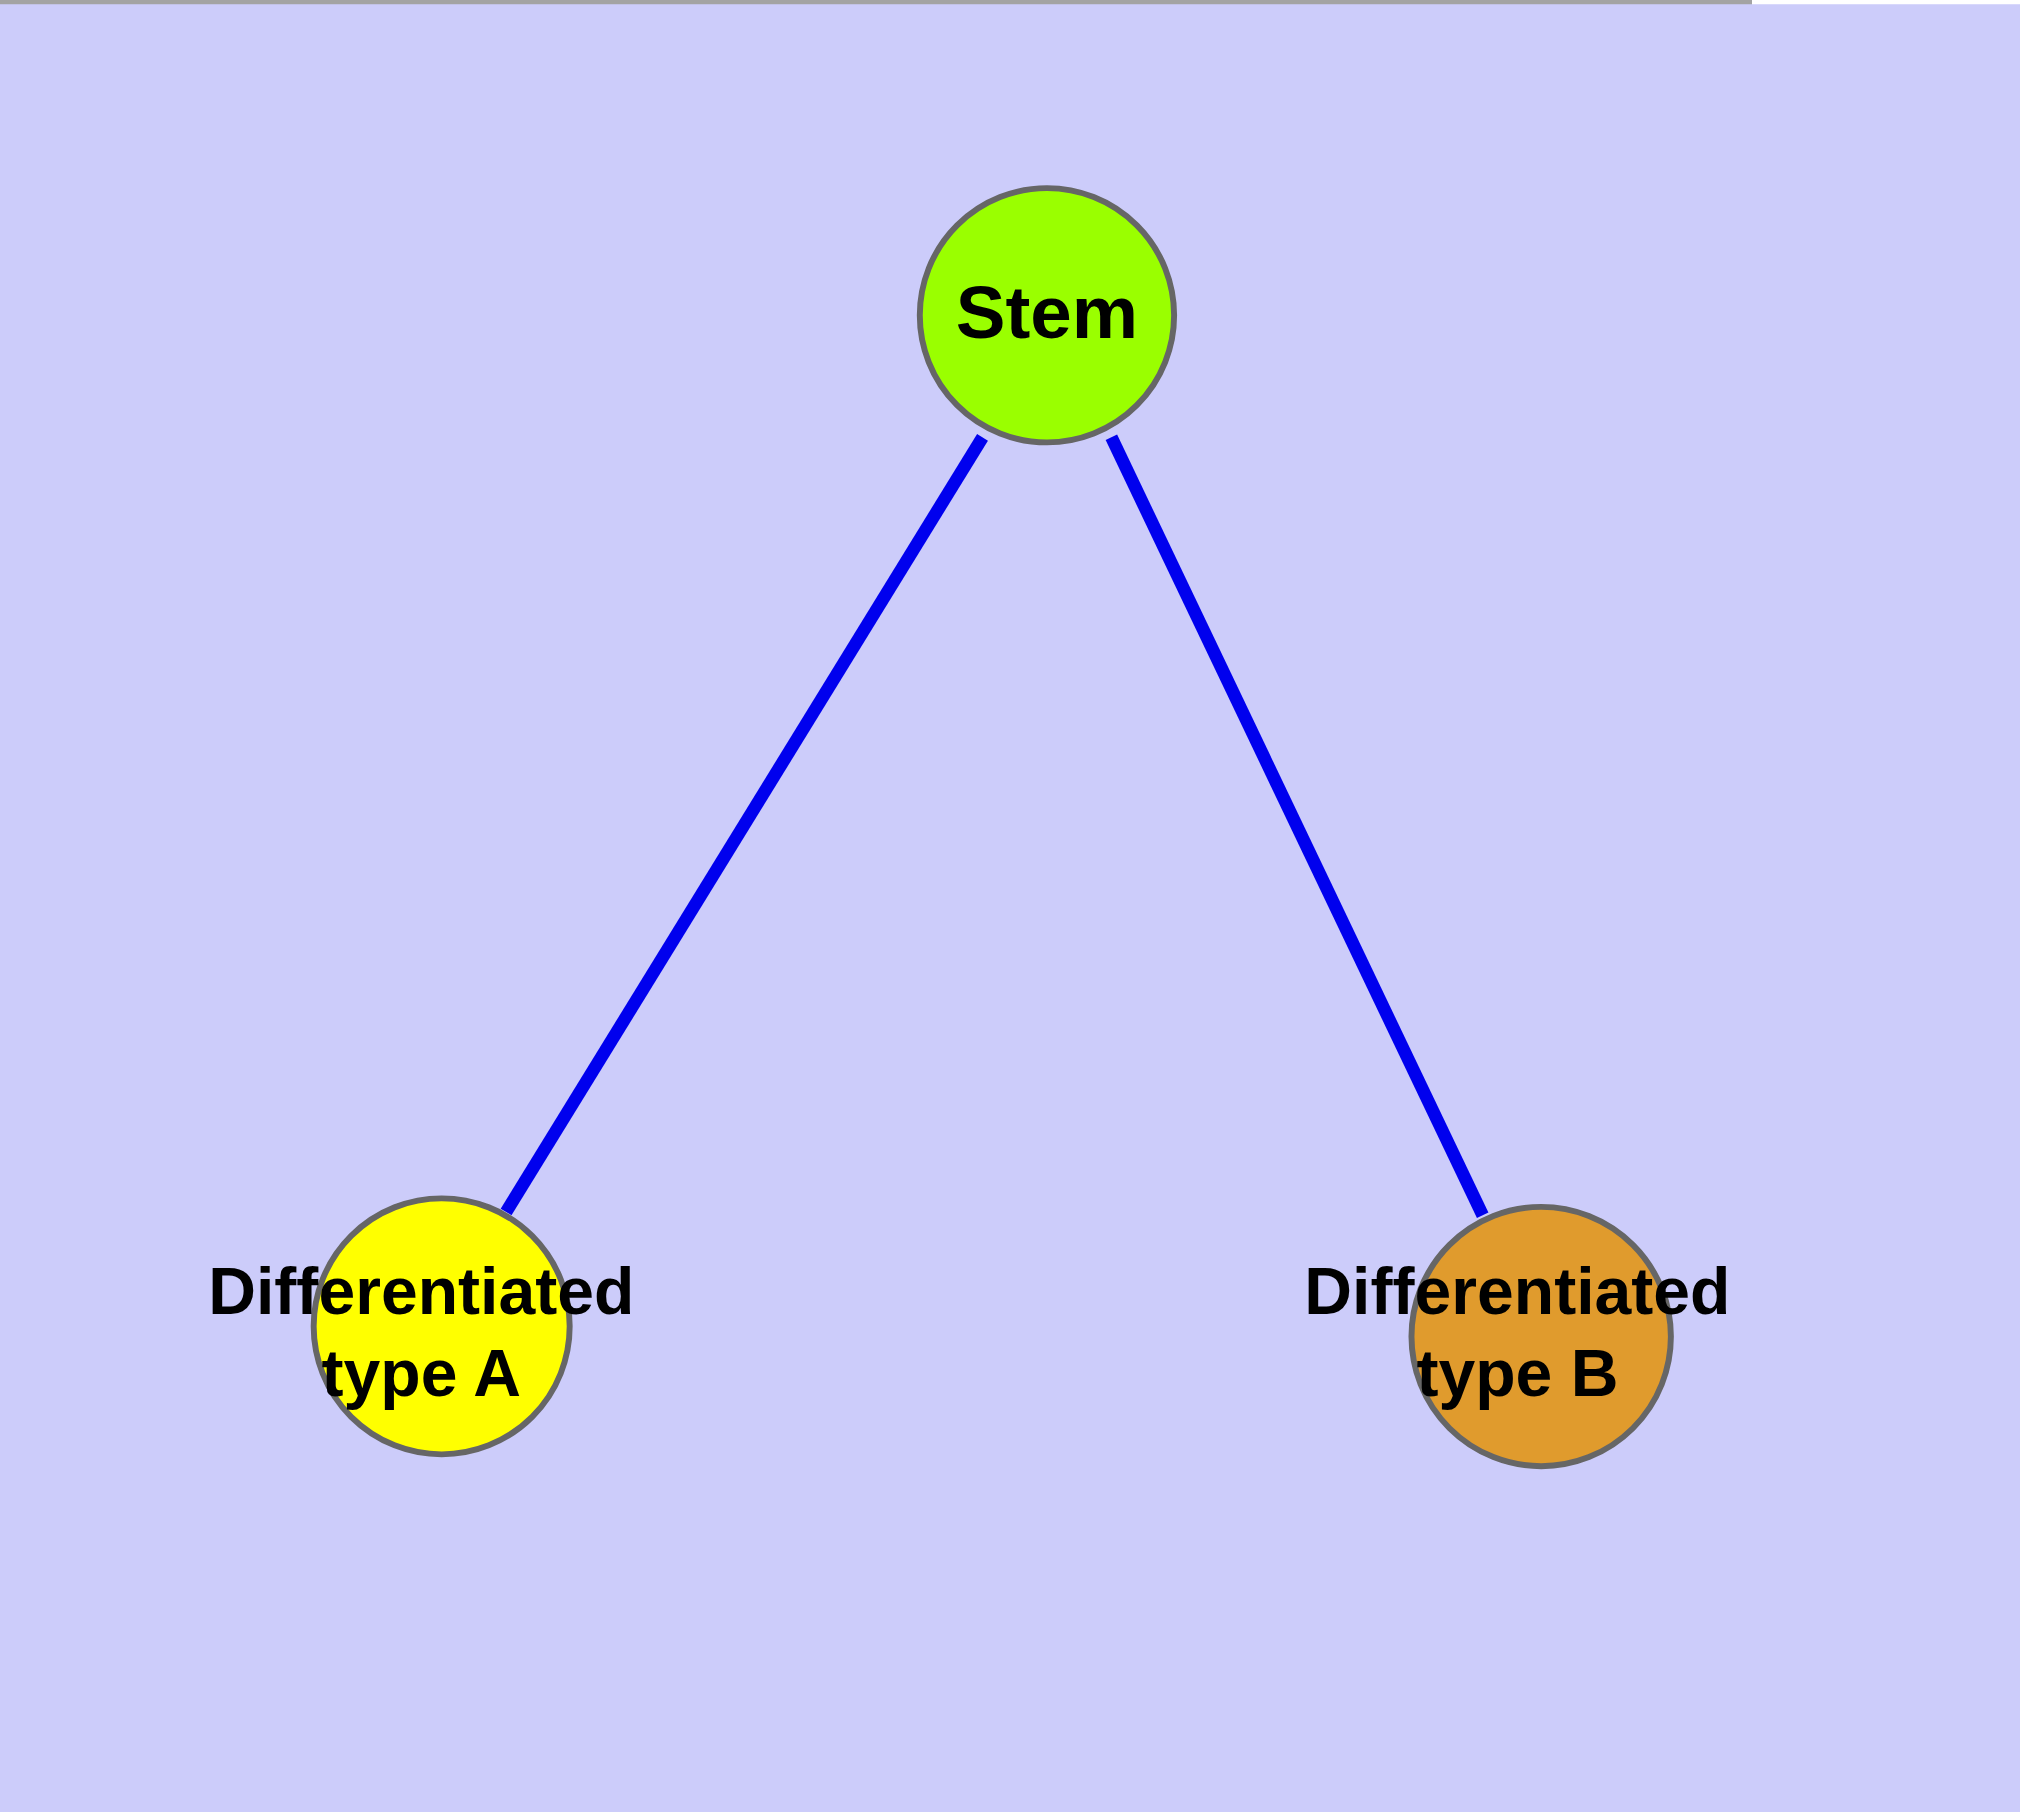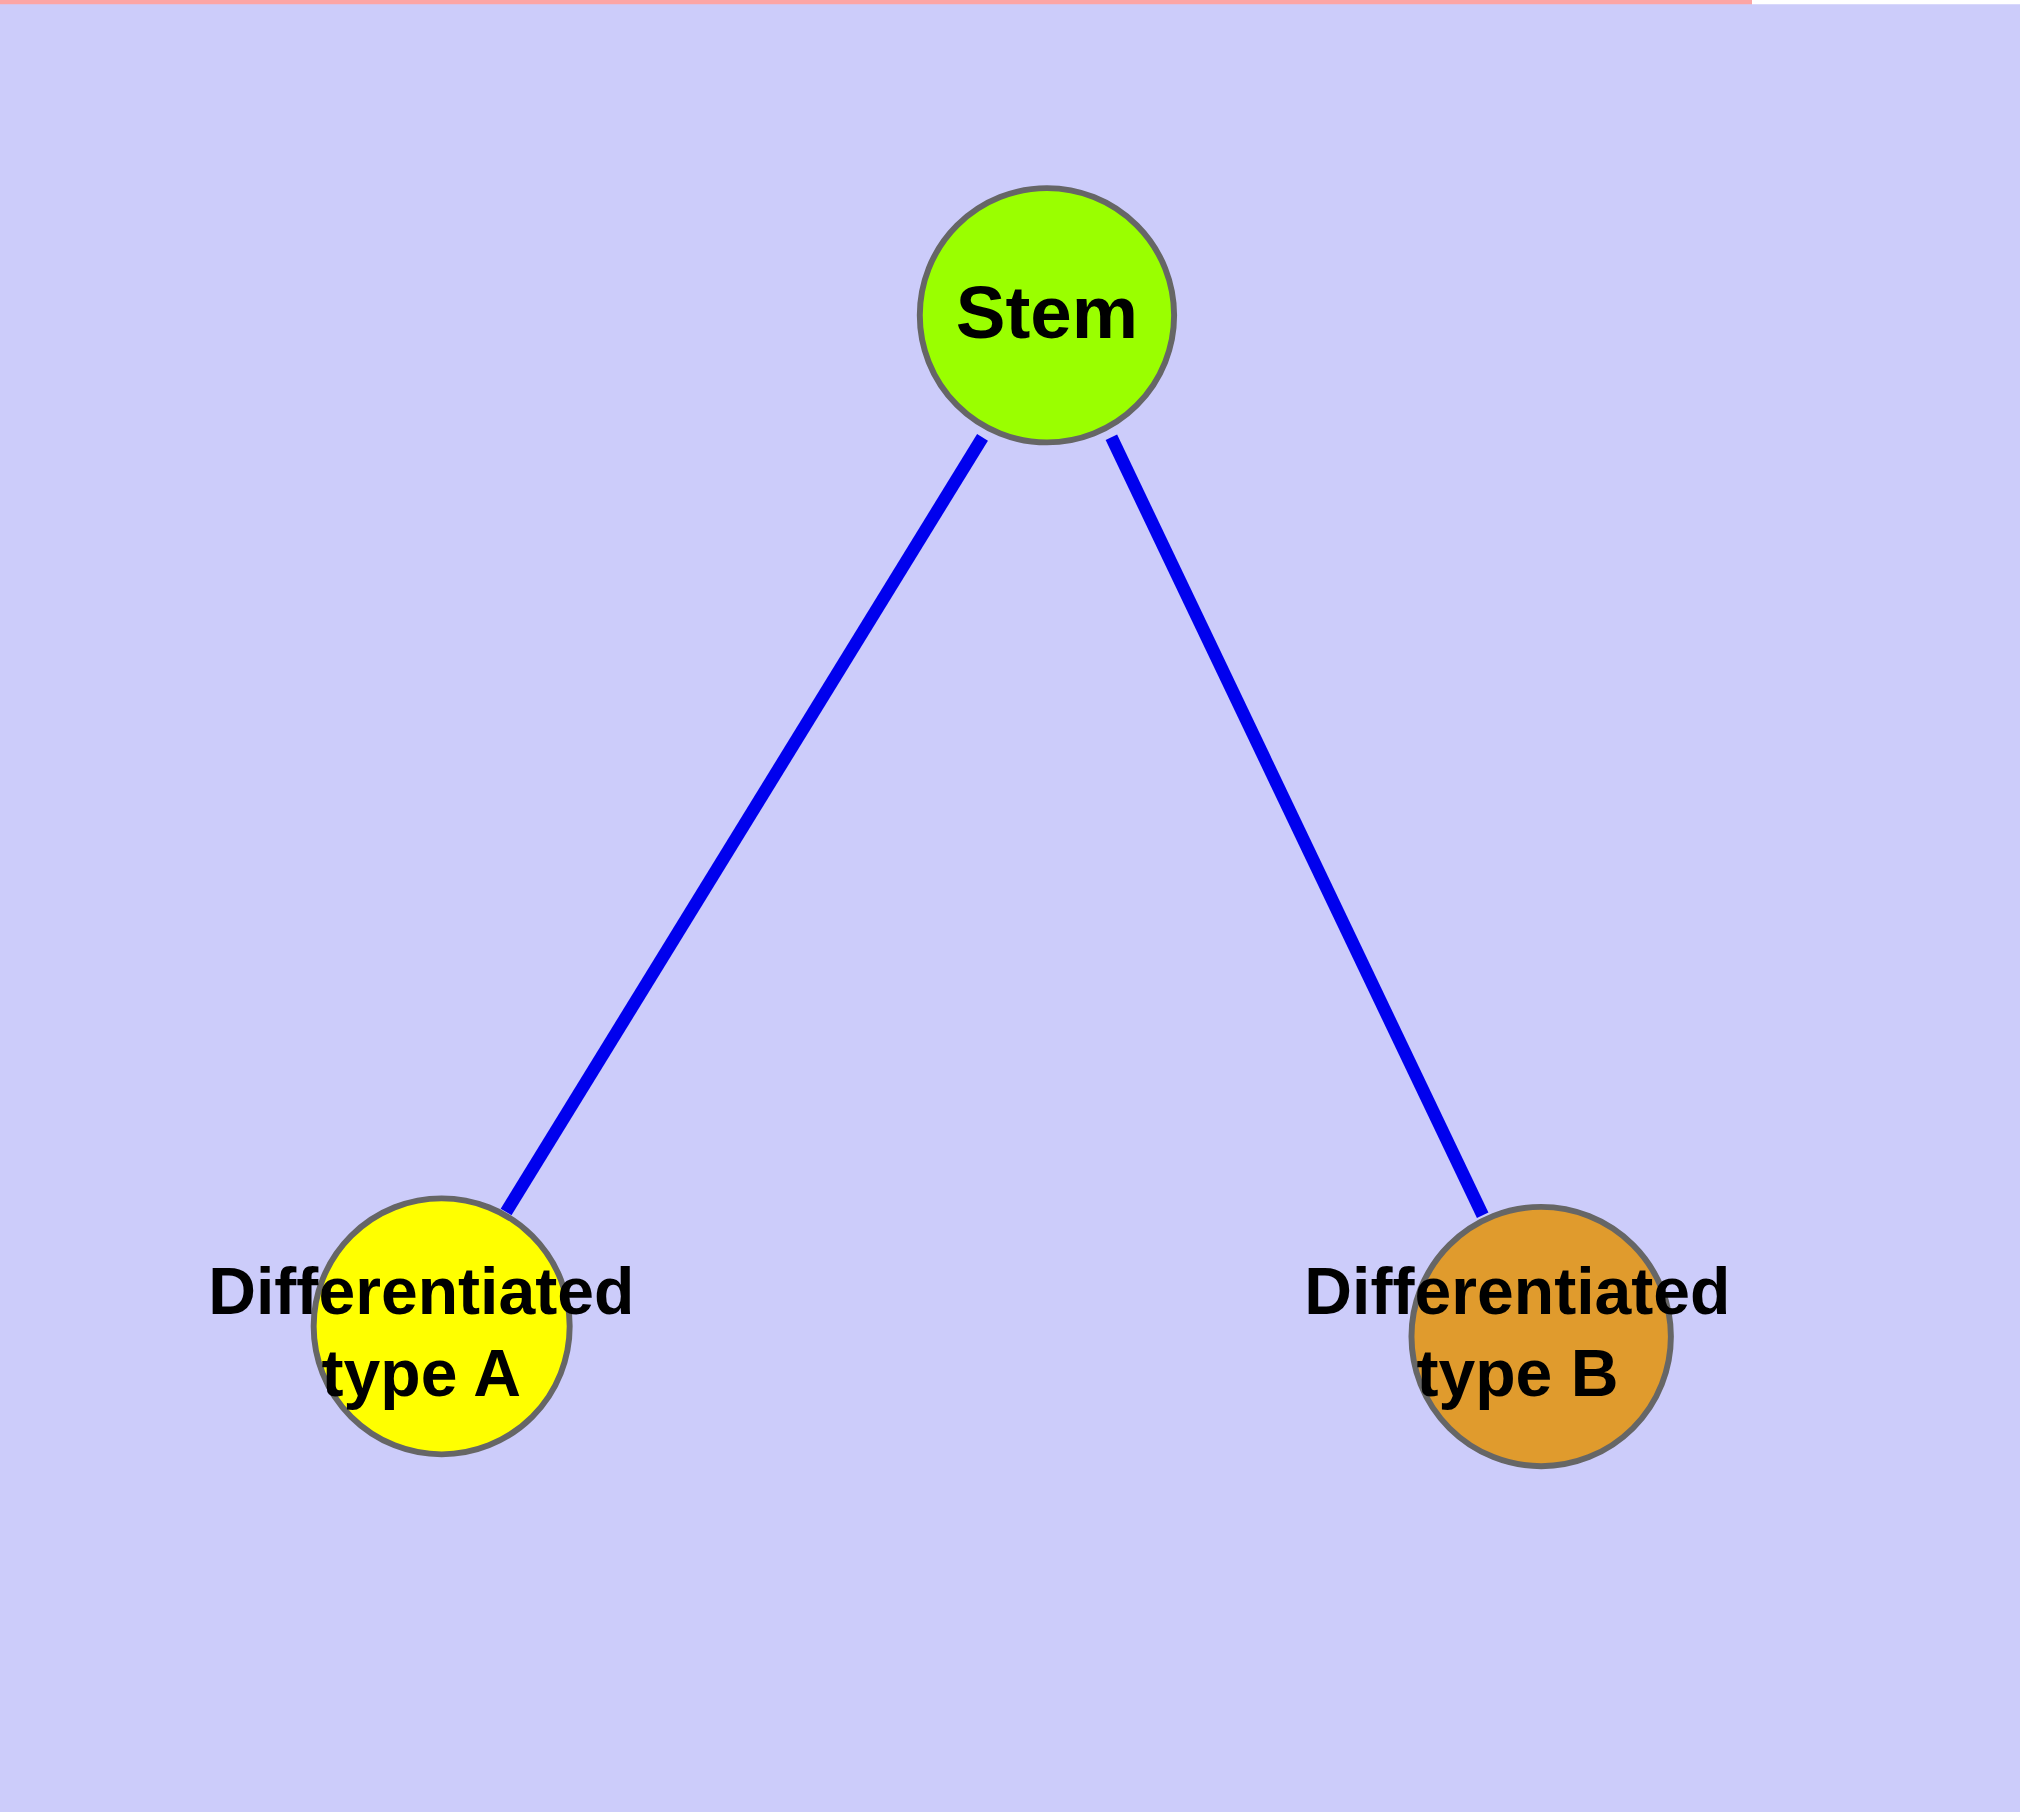--- a/index.html
+++ b/index.html
@@ -32,21 +32,21 @@
     font-family: "Liberation Sans", sans-serif;
     font-weight: bold;
     fill: #000000;
     text-anchor: middle;
     dominant-baseline: middle;
   }
 </style>
 </head>
 <body style="width: 2021px; height: 1812px;">
 
-<div id="canvas-root" style="width: 1752px; height: 1812px; background: #fca5a5;">
+<div id="canvas-root" style="width: 1752px; height: 1812px; background: #a3a3a3;">
   <svg id="graph-svg" viewBox="0 0 2384 2138" preserveAspectRatio="none" xmlns="http://www.w3.org/2000/svg" style="width: 2021px; height: 1812px;">
 
     <rect id="plot-bg" x="0" y="5" width="2384" height="2133" fill="#ccccfa"></rect>
 
     <g id="edges-layer">
       <line id="edge-stem-to-diff-a" x1="1159" y1="516" x2="597" y2="1430" stroke="#0000ee" stroke-width="15" stroke-linecap="butt"></line>
       <line id="edge-stem-to-diff-b" x1="1311" y1="516" x2="1749" y2="1434" stroke="#0000ee" stroke-width="15" stroke-linecap="butt"></line>
     </g>
 
     <g id="nodes-layer">

